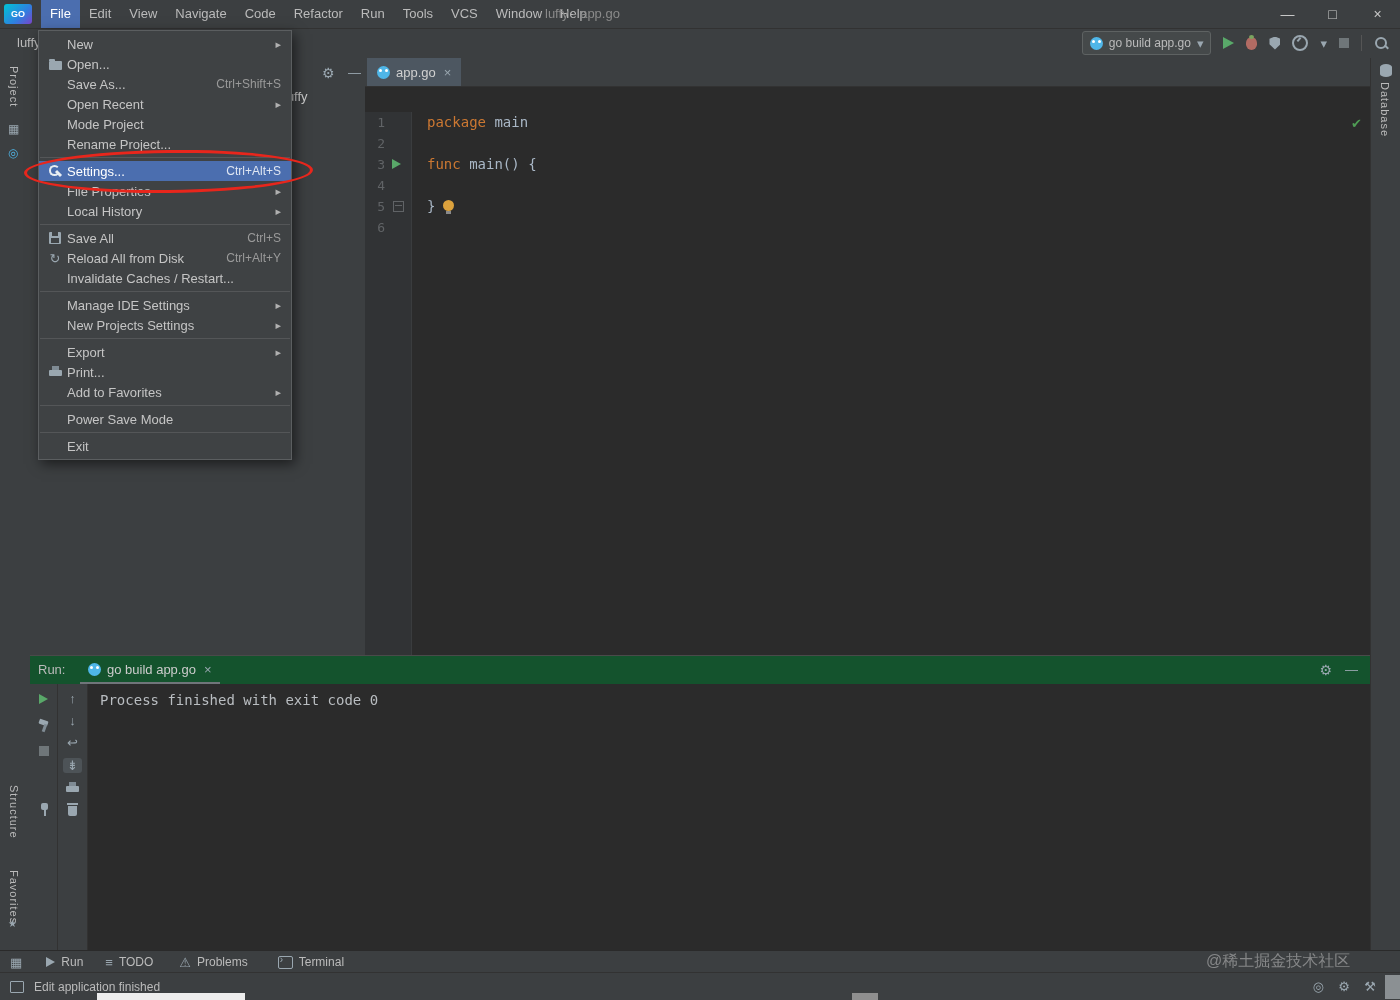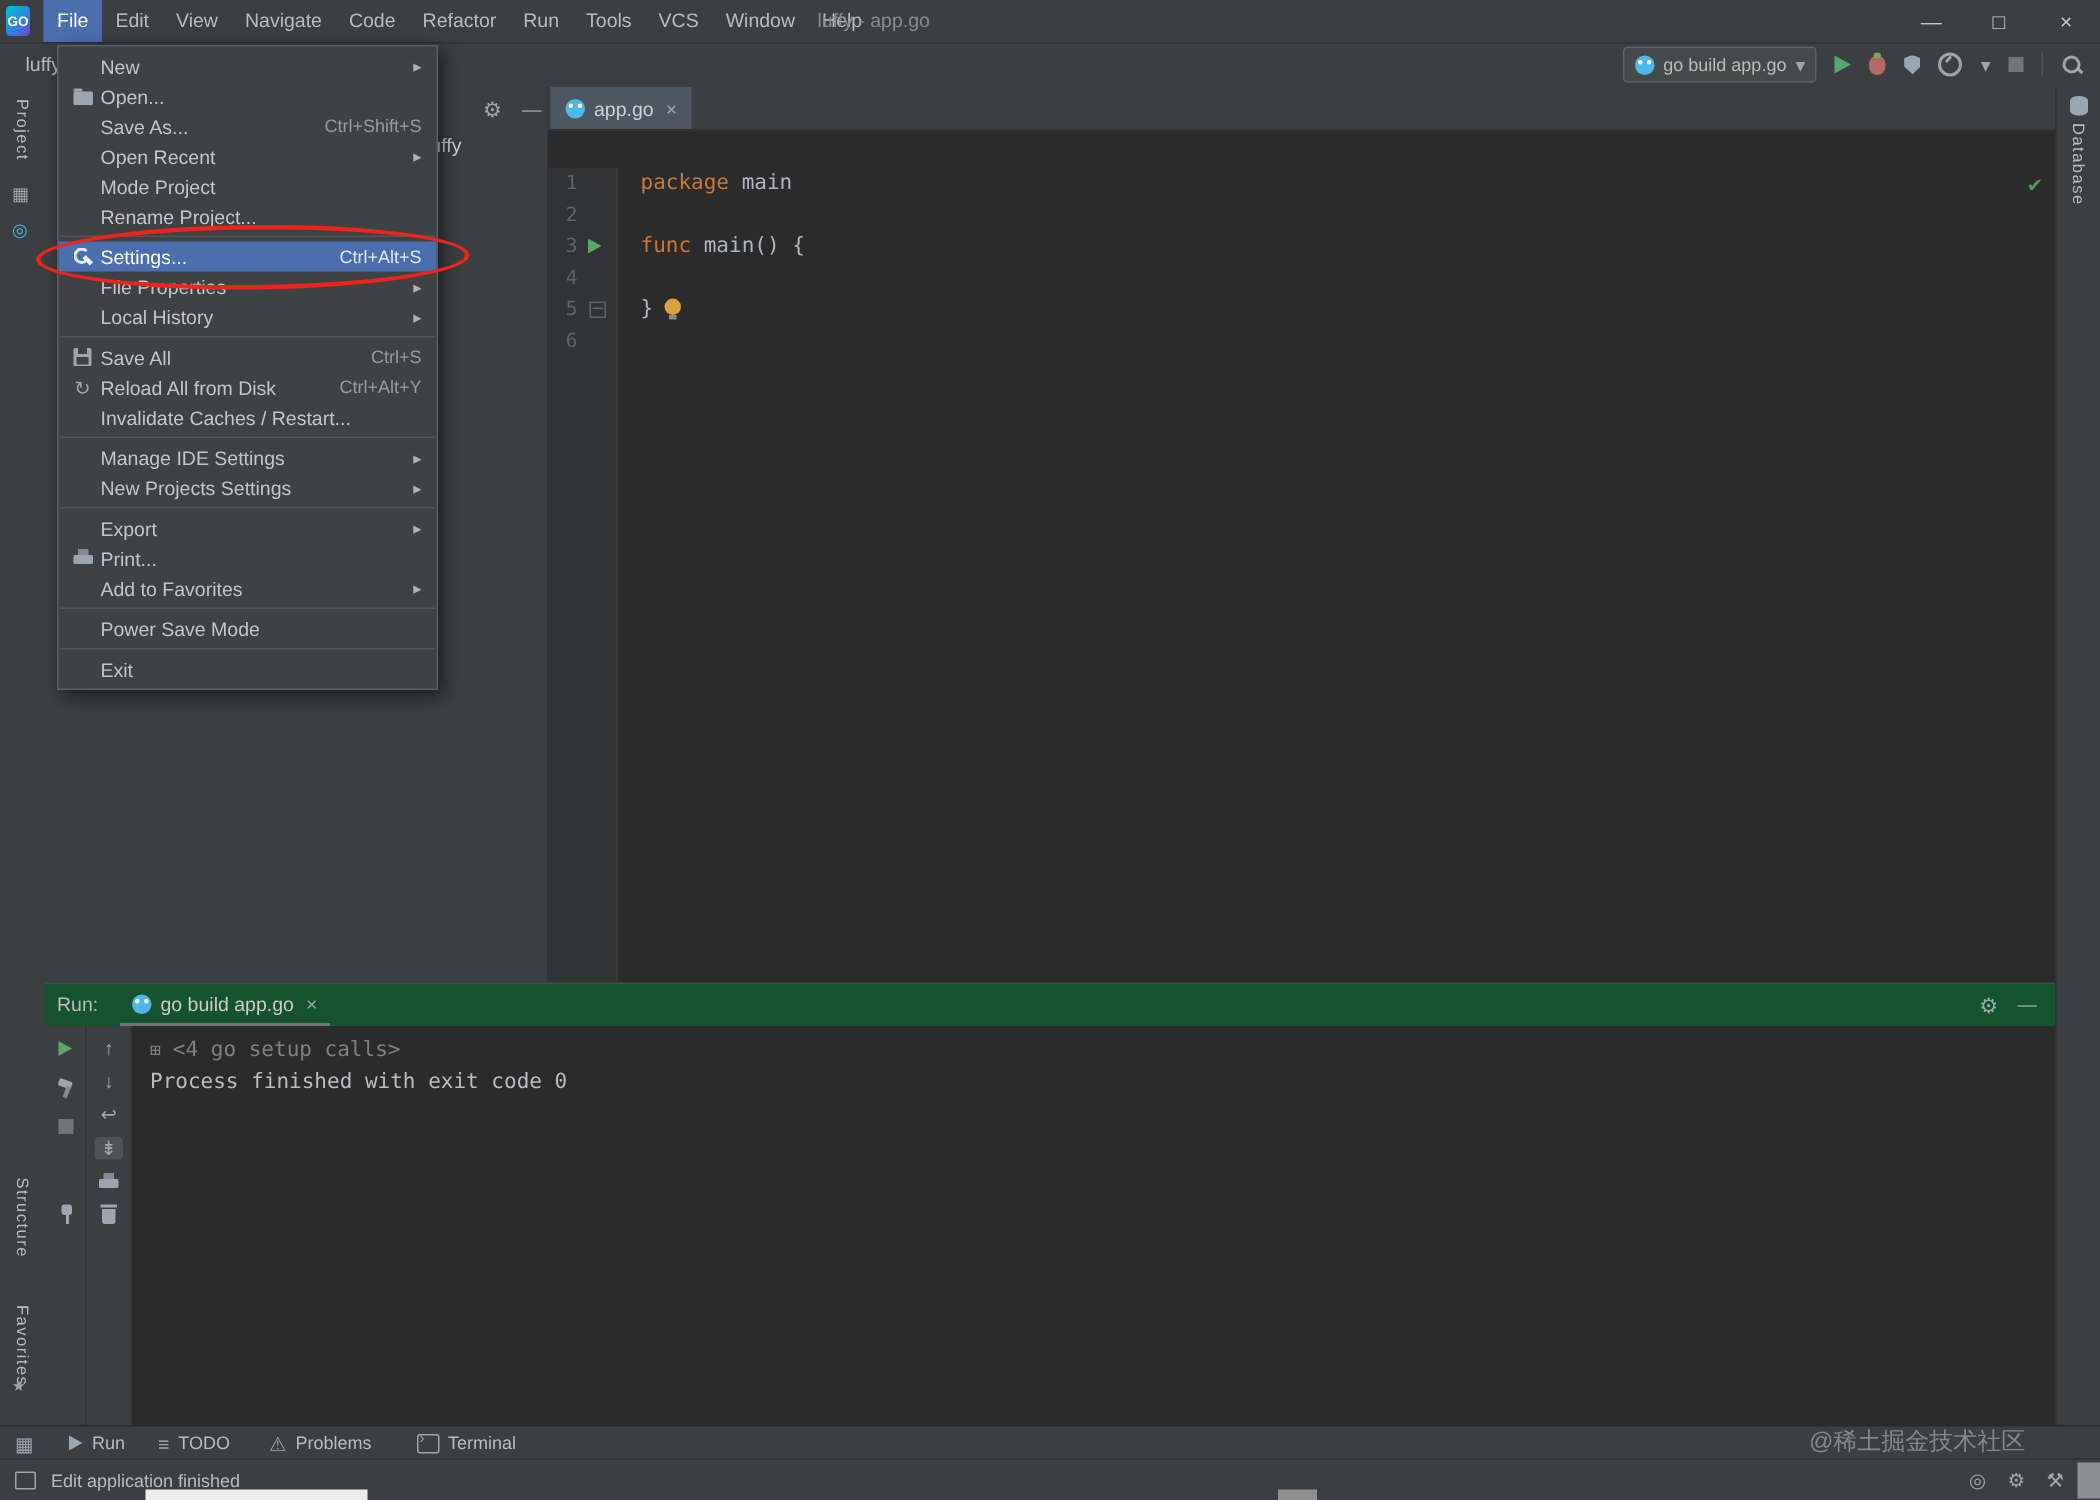--- a/index.html
+++ b/index.html
@@ -2,21 +2,21 @@
 <html><head>
 <meta charset="utf-8">
 <style>
   html,body{margin:0;padding:0}
   .app{position:relative;width:1400px;height:1000px;background:#3c3f41;
        font-family:"Liberation Sans",sans-serif;font-size:13px;color:#bbbbbb;overflow:hidden}
 
   
   .titlebar{position:absolute;left:0;top:0;width:1400px;height:28px;background:#3c3f41;
             border-bottom:1px solid #323232;display:flex;align-items:center;z-index:5}
-  .logo{width:16px;height:20px;margin:0 9px 0 4px;border-radius:3px;color:#fff;font-size:9px;font-weight:bold;
+  .logo{width:28px;height:20px;margin:0 9px 0 4px;border-radius:3px;color:#fff;font-size:9px;font-weight:bold;
         background:linear-gradient(135deg,#00c4d4 0%,#2f7fe0 60%,#7b43c9 100%);
         display:flex;align-items:center;justify-content:center}
   .menubar{display:flex;height:100%}
   .mb{padding:0 9px;line-height:28px}
   .mb.open{background:#4b6eaf;color:#fff}
   .win-title{position:absolute;left:545px;top:0;line-height:28px;color:#8a8a8a}
   .win-controls{position:absolute;right:0;top:0;display:flex}
   .wc{width:45px;height:28px;text-align:center;line-height:28px;color:#c7c7c7;font-size:14px}
 
   
@@ -289,23 +289,20 @@
     </div>
     <div class="rp-col2">
       <span class="glyph">↑</span>
       <span class="glyph">↓</span>
       <span class="glyph">↩</span>
       <span class="glyph tb-act">⇟</span>
       <span class="i-printer"></span>
       <span class="i-trash"></span>
     </div>
     <div class="console">
-      <div>
-        <span class="expand">⊞</span><span class="c-muted">&lt;4 go setup calls&gt;</span>
-      </div>
       <div><span>Process finished with exit code 0</span></div>
     </div>
   </div>
 
   <div class="bottom-bar">
     <span class="glyph" style="margin-left:10px">▦</span>
     <div class="bb-tab" style="margin-left:24px">
       <span class="i-play sm gray"></span>
       <span>Run</span>
     </div>

